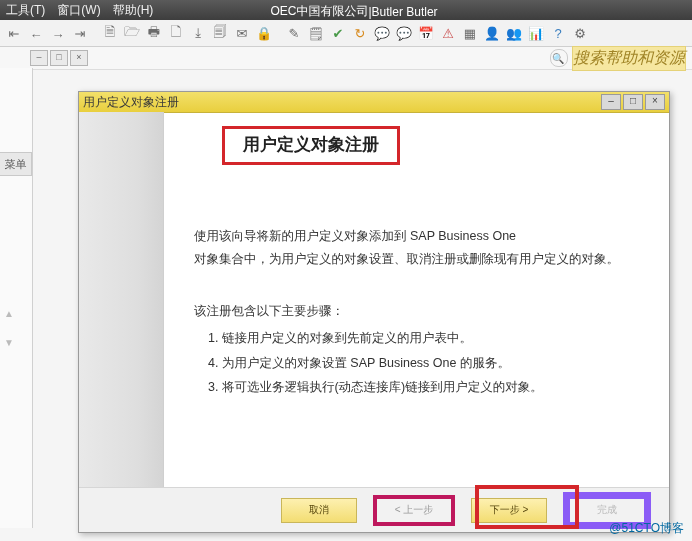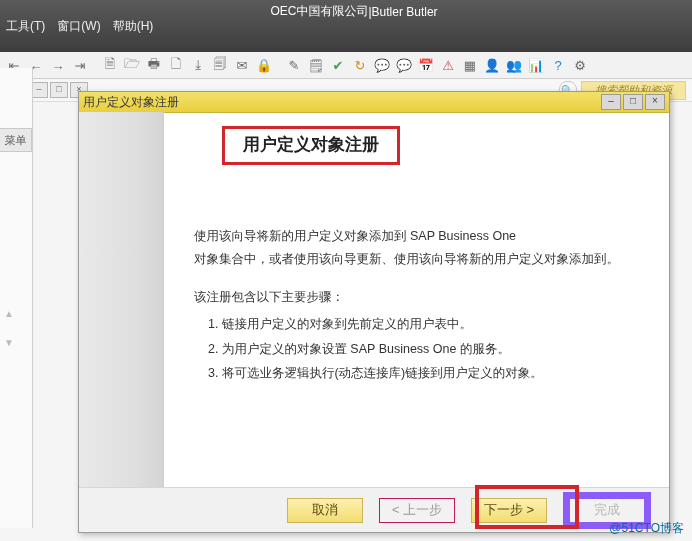--- a/index.html
+++ b/index.html
@@ -1,56 +1,56 @@
 <!DOCTYPE html>
 <html><head>
 <meta charset="utf-8">
 <style>
   html,body{margin:0;padding:0;font-family:"Microsoft YaHei",Arial,sans-serif;font-size:12px;background:#f5f5f5;color:#333;width:692px;height:541px;overflow:hidden}
   
-  .menubar{height:20px;background:linear-gradient(#5a5a5a,#3d3d3d);color:#eee;display:flex;align-items:center;padding:16px 6px;font-size:12px}
+  .menubar{height:20px;background:linear-gradient(#5a5a5a,#3d3d3d);color:#eee;display:flex;align-items:center;padding:0 6px;font-size:12px}
   .menubar .menu-item{margin-right:12px;cursor:default}
   .title-center{position:absolute;left:16px;right:0;top:0;height:23px;display:flex;justify-content:center;align-items:center;pointer-events:none;color:#fff;font-weight:500}
   
   .toolbar{height:26px;background:#f2f2f2;border-bottom:1px solid #cfcfcf;display:flex;align-items:center;padding:0 4px;gap:2px}
   .tbtn{width:20px;height:20px;display:flex;align-items:center;justify-content:center;color:#6b6b6b;font-size:13px;border-radius:2px}
   .tsep{width:6px}
   .tbtn.green{color:#4a9a4a}
   .tbtn.orange{color:#d88b1f}
   .tbtn.red{color:#c94a4a}
   .tbtn.blue{color:#3b7fbf}
   
   .secbar{height:22px;background:#f7f7f7;border-bottom:1px solid #ddd;display:flex;align-items:center;padding-left:30px;padding-right:6px}
   .winctrl{display:flex;gap:2px}
   .winctrl .wc{width:16px;height:14px;border:1px solid #b5b5b5;background:#eaeaea;font-size:9px;line-height:12px;text-align:center;color:#666}
   .secbar .spacer{flex:1}
   .searchbox{display:flex;align-items:center;gap:4px}
   .searchbox .mag{width:16px;height:16px;border:1px solid #ccc;border-radius:8px;display:flex;align-items:center;justify-content:center;font-size:10px;color:#888}
-  .searchbox .hint{background:#f6e7a0;border:1px solid #e5d278;color:#a08427;font-size:11px;padding:1px 13px;font-style:italic}
+  .searchbox .hint{background:#f6e7a0;border:1px solid #e5d278;color:#a08427;font-size:16px;padding:1px 0;font-style:italic}
   
   .left-frag{position:absolute;left:0;top:68px;width:32px;height:460px;border-right:1px solid #d0d0d0;background:#fafafa}
-  .left-frag .tabhdr{height:22px;background:#e8e8e8;border:1px solid #c9c9c9;border-left:none;font-size:11px;display:flex;align-items:center;justify-content:center;color:#555;margin-top:60px}
+  .left-frag .tabhdr{height:22px;background:#e8e8e8;border:1px solid #c9c9c9;border-left:none;font-size:11px;display:flex;align-items:center;justify-content:center;color:#555;margin-top:84px}
   .left-frag .splitter{position:absolute;left:4px;top:240px;width:10px;height:40px;display:flex;flex-direction:column;justify-content:space-between;color:#bbb;font-size:10px}
   
   .wizard{position:absolute;left:78px;top:91px;width:590px;height:440px;background:#fff;border:1px solid #9a9a9a;box-shadow:2px 2px 6px rgba(0,0,0,0.25)}
   .wiz-titlebar{height:20px;background:linear-gradient(#f3e06a,#e9cf3e);border-bottom:1px solid #c7b23a;display:flex;align-items:center;padding:0 4px;font-size:12px;color:#3a3a3a}
   .wiz-titlebar .ttl{flex:1}
   .wiz-titlebar .wbtn{width:18px;height:14px;margin-left:2px;background:#d9d9d9;border:1px solid #9a9a9a;font-size:10px;line-height:12px;text-align:center;color:#444}
   .wiz-body{position:absolute;left:0;right:0;top:20px;bottom:44px;display:flex}
   .wiz-side{width:84px;background:linear-gradient(90deg,#e9e9e9,#dedede 70%,#d4d4d4);border-right:1px solid #cfcfcf}
   .wiz-main{flex:1;padding:14px 30px 10px 30px;overflow:hidden}
   .boxed-title{display:inline-block;border:3px solid #d4262a;padding:4px 18px 6px 18px;margin-left:28px}
   .boxed-title span{font-size:17px;font-weight:700;color:#222}
   .para{margin-top:60px;line-height:1.85;font-size:12.5px;color:#333}
-  .subhead{margin-top:18px;font-size:12.5px}
+  .subhead{margin-top:32px;font-size:12.5px}
   .steps{margin:6px 0 0 14px;padding:0;font-size:12.5px;line-height:1.95}
   .steps li{list-style:none}
   .wiz-footer{position:absolute;left:0;right:0;bottom:0;height:44px;background:#f1f1f1;border-top:1px solid #d6d6d6;display:flex;align-items:center;justify-content:flex-end;padding-right:18px;gap:16px}
-  .btn{min-width:74px;height:23px;border:1px solid #c9b65a;background:linear-gradient(#fdf0b0,#f3dd72);color:#5a4a10;font-size:13px;display:flex;align-items:center;justify-content:center;cursor:pointer}
-  .btn.ghost{background:#f2f2f2;border:1px solid #be185d;color:#9a9a9a;cursor:default}
+  .btn{min-width:74px;height:23px;border:1px solid #c9b65a;background:linear-gradient(#fdf0b0,#f3dd72);color:#5a4a10;font-size:10px;display:flex;align-items:center;justify-content:center;cursor:pointer}
+  .btn.ghost{background:#f2f2f2;border:4px solid #be185d;color:#9a9a9a;cursor:default}
   .btn.disabled{color:#b8b8b8;background:#f2f2f2;border:7px solid #8b5cf6;cursor:default}
   .hl-red{position:absolute;border:4px solid #d4262a;pointer-events:none}
   .hl-next{right:90px;bottom:3px;width:96px;height:36px}
   .watermark{position:absolute;right:8px;bottom:4px;color:#0369a1;font-size:12px}
 </style>
 </head>
 <body>
 
 <div class="menubar">
   <span class="menu-item">工具(T)</span>
@@ -124,26 +124,26 @@
   </div>
 
   <div class="wiz-body">
     <div class="wiz-side"></div>
     <div class="wiz-main">
       <div class="boxed-title">
         <span>用户定义对象注册</span>
       </div>
       <div class="para" id="wiz-para">
           <div>使用该向导将新的用户定义对象添加到 SAP Business One</div>
-          <div>对象集合中，或者使用该向导更新、使用该向导将新的用户定义对象添加到。</div>
+          <div>对象集合中，为用户定义的对象设置、取消注册或删除现有用户定义的对象。</div>
         </div>
       <div class="subhead">该注册包含以下主要步骤：</div>
       <ul class="steps" id="wiz-steps">
           <li>1. 链接用户定义的对象到先前定义的用户表中。</li>
-          <li>2. 为用户定义的对象设置 SAP Business One 的服务。</li>
+          <li>4. 为用户定义的对象设置 SAP Business One 的服务。</li>
           <li>3. 将可选业务逻辑执行(动态连接库)链接到用户定义的对象。</li>
         </ul>
     </div>
   </div>
 
   <div class="wiz-footer">
     <div class="btn">取消</div>
     <div class="btn ghost">&lt; 上一步</div>
     <div class="btn">下一步 &gt;</div>
     <div class="btn disabled">完成</div>

